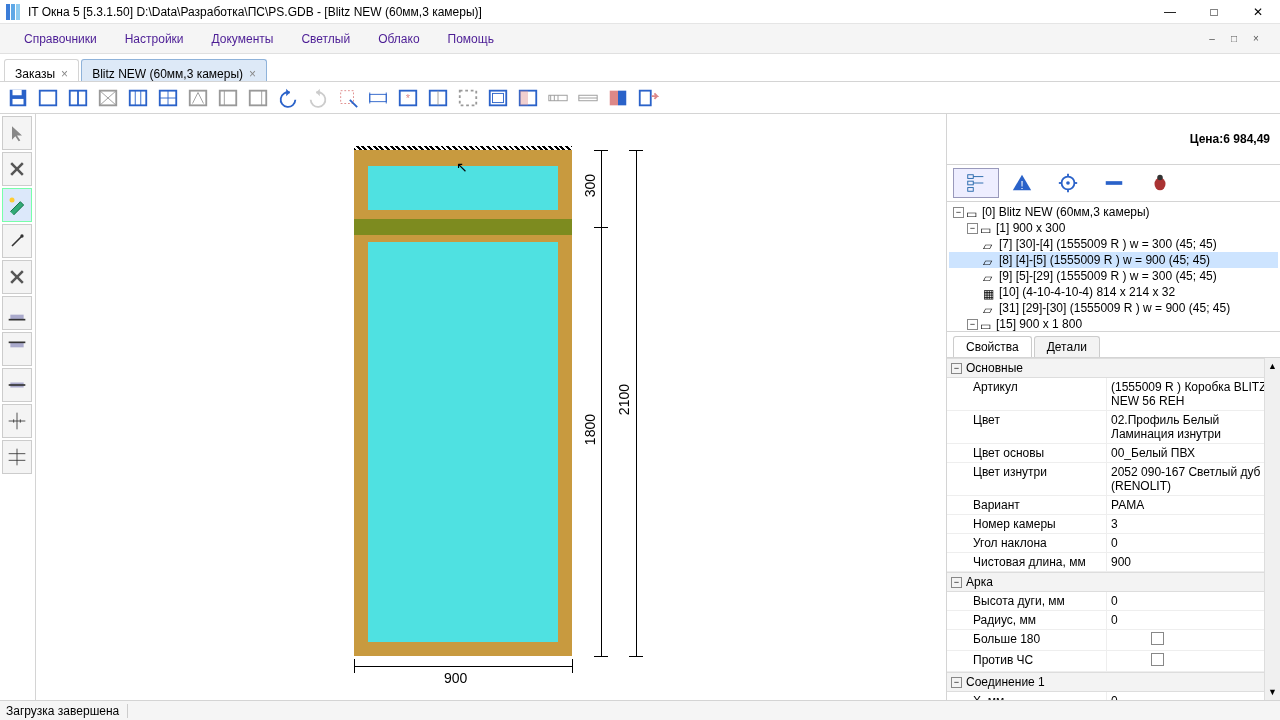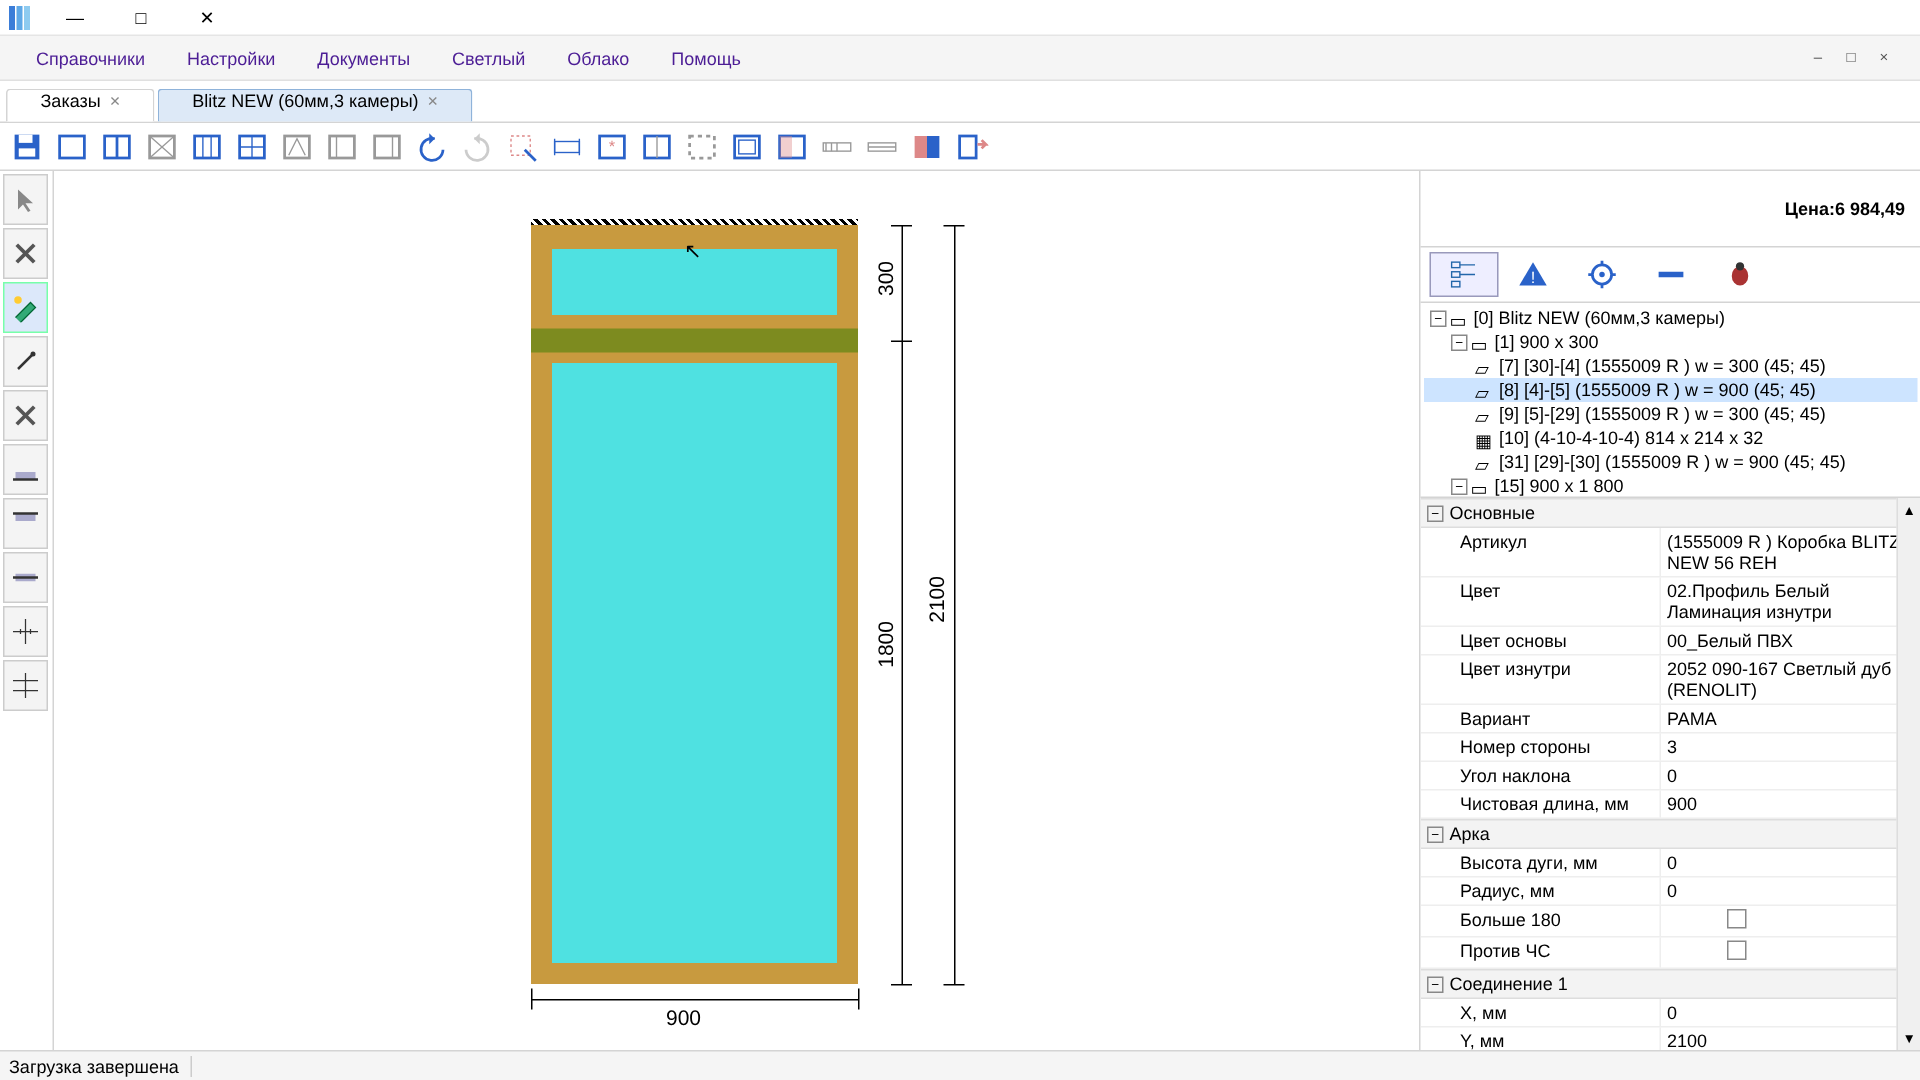--- a/index.html
+++ b/index.html
@@ -12,21 +12,21 @@
 .titlebar .winbtns { display: flex; }
 .titlebar .winbtn { width: 44px; height: 24px; display: flex; align-items: center; justify-content: center; color: #000; font-size: 12px; }
 
 .menubar { height: 30px; background: #f5f5f5; display: flex; align-items: center; padding: 0 10px; border-bottom: 1px solid #e0e0e0; }
 .menubar .menuitem { padding: 4px 14px; color: #4c1d95; cursor: pointer; }
 .menubar .spacer { flex: 1; }
 .menubar .mdi { display: flex; gap: 6px; padding-right: 6px; }
 .menubar .mdi span { width: 16px; height: 12px; font-size: 10px; display:flex;align-items:center;justify-content:center;color:#555;}
 
 .tabbar { height: 28px; display: flex; align-items: flex-end; padding: 0 4px; border-bottom: 1px solid #d4d4d4; background:#fff;}
-.tab { height: 22px; padding: 0 22px; border: 1px solid #d4d4d4; border-bottom: none; border-radius: 3px 3px 0 0; display: flex; align-items: flex-start; gap: 6px; margin-right: 2px; background:#fff;}
+.tab { height: 22px; padding: 0 10px; border: 1px solid #d4d4d4; border-bottom: none; border-radius: 3px 3px 0 0; display: flex; align-items: flex-end; gap: 6px; margin-right: 2px; background:#fff;}
 .tab.active { background: #dde9f7; border-color:#8fb3da;}
 .tab .x { color:#888; }
 
 .toolbar { height: 32px; display: flex; align-items: center; gap: 2px; padding: 2px 4px; border-bottom: 1px solid #d4d4d4; background:#fff;}
 .tbtn { width: 28px; height: 28px; display: flex; align-items: center; justify-content: center; border:1px solid transparent; }
 .tbtn svg { width: 22px; height: 22px; }
 
 .workarea { display: flex; height: calc(720px - 24px - 30px - 28px - 32px - 20px); }
 .lefttools { width: 36px; border-right: 1px solid #d4d4d4; display:flex; flex-direction:column; gap:2px; padding:2px;}
 .lefttools .lt { width:30px; height:34px; border:1px solid #ccc; display:flex;align-items:center;justify-content:center;background:#f4f4f4;}
@@ -86,20 +86,21 @@
 </style>
 </head>
 <body>
 
 <div class="titlebar">
   <div class="appicon">
     <span style="background:#3b7dd8"></span>
       <span style="background:#5fa8e6"></span>
       <span style="background:#8ecbf0"></span>
   </div>
+  <div class="title">IT Окна 5 [5.3.1.50] D:\Data\Разработка\ПС\PS.GDB - [Blitz NEW  (60мм,3 камеры)]</div>
   <div class="winbtns">
     <div class="winbtn">—</div>
     <div class="winbtn">□</div>
     <div class="winbtn">✕</div>
   </div>
 </div>
 
 <div class="menubar">
   <div class="menuitem">Справочники</div>
   <div class="menuitem">Настройки</div>
@@ -434,20 +435,24 @@
           <span class="ti">▱</span>
           <span>[31] [29]-[30] (1555009 R ) w = 900 (45; 45)</span>
         </div>
       <div class="tn ind1">
           <span class="tg">−</span>
           <span class="ti">▭</span>
           <span>[15] 900 x 1 800</span>
         </div>
     </div>
 
+    <div class="subtabs">
+      <div class="subtab active">Свойства</div>
+      <div class="subtab">Детали</div>
+    </div>
 
     <div class="propgrid">
       <div class="grp">
           <span class="pm">−</span>
           <span>Основные</span>
         </div>
       <div class="row">
           <div class="k">Артикул</div>
           <div class="v">(1555009 R ) Коробка BLITZ NEW 56 REH</div>
         </div>
@@ -461,21 +466,21 @@
         </div>
       <div class="row">
           <div class="k">Цвет изнутри</div>
           <div class="v">2052 090-167 Светлый дуб (RENOLIT)</div>
         </div>
       <div class="row">
           <div class="k">Вариант</div>
           <div class="v">РАМА</div>
         </div>
       <div class="row">
-          <div class="k">Номер стороны</div>
+          <div class="k">Номер камеры</div>
           <div class="v">3</div>
         </div>
       <div class="row">
           <div class="k">Угол наклона</div>
           <div class="v">0</div>
         </div>
       <div class="row">
           <div class="k">Чистовая длина, мм</div>
           <div class="v">900</div>
         </div>

